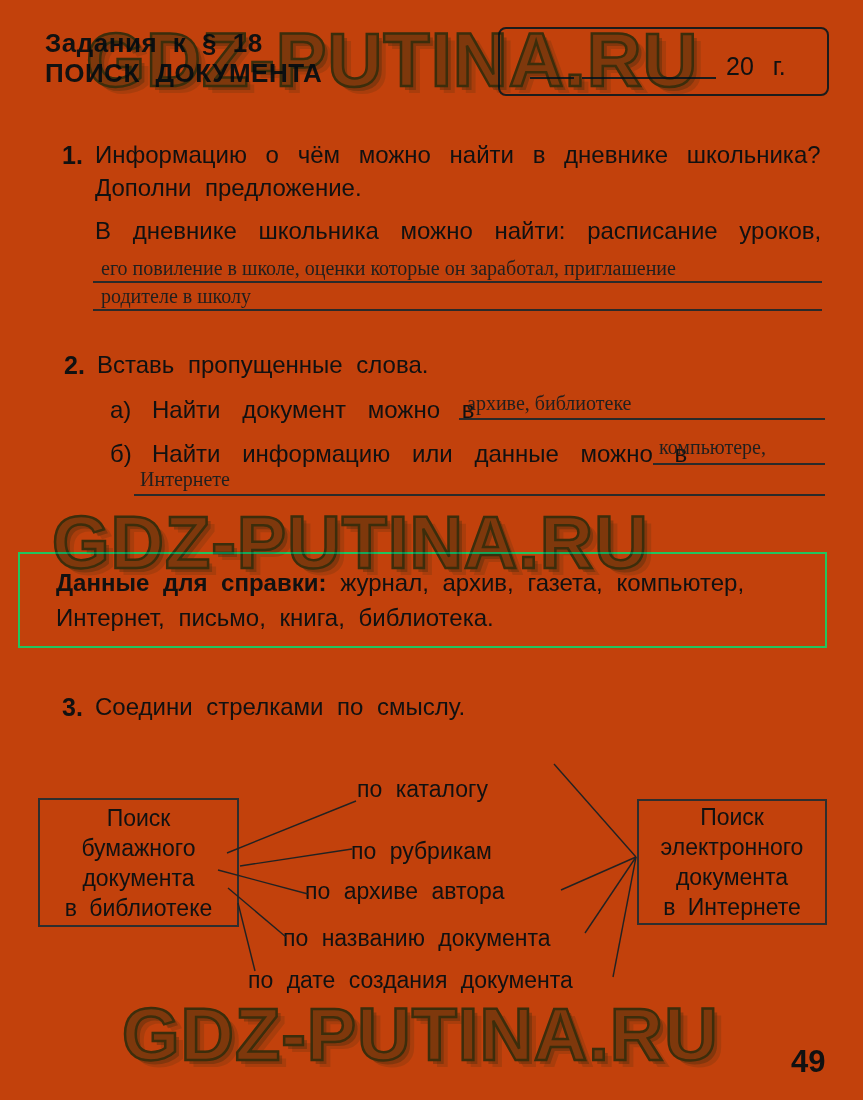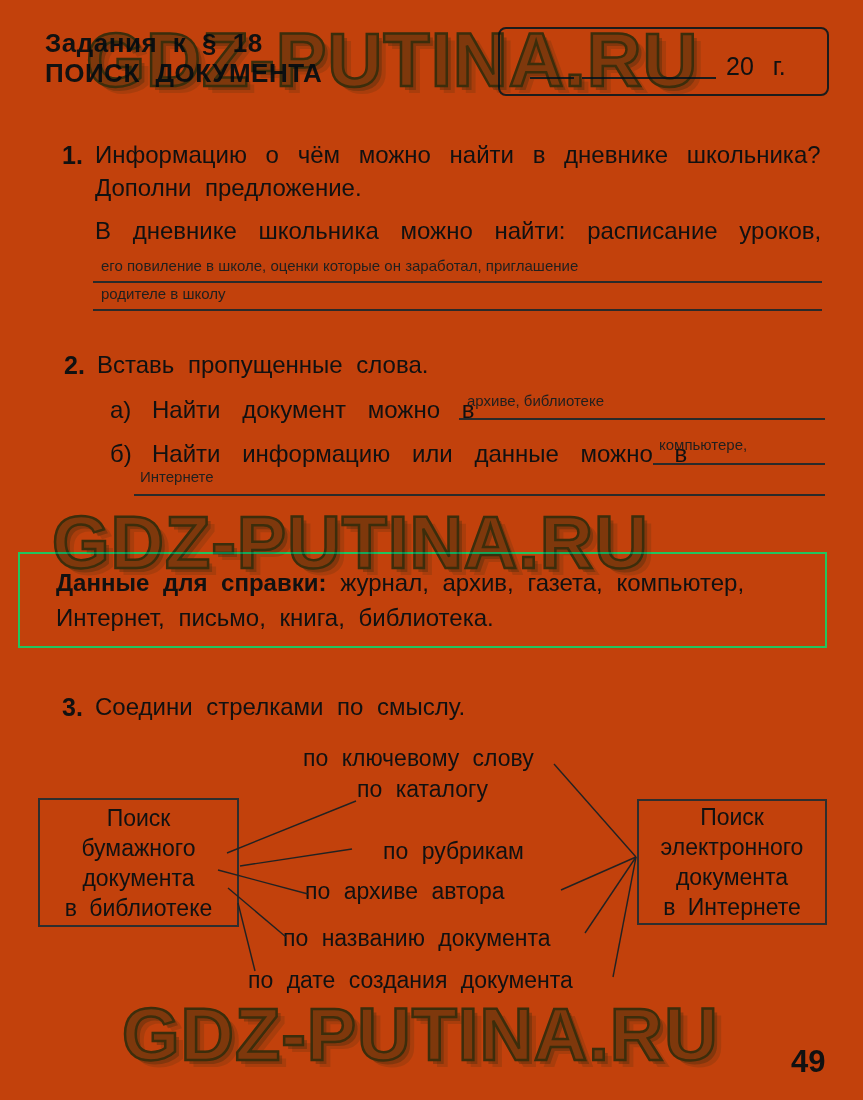--- a/index.html
+++ b/index.html
@@ -22,21 +22,21 @@
     border:2.5px solid #1c1c1c;border-radius:8px;width:327px;height:65px;
     background:transparent;
   }
   .dline{position:absolute;border-bottom:2px solid #1c1c1c;height:0;}
   .dyear{position:absolute;font-size:25px;word-spacing:12px;}
   
   .tnum{font-weight:bold;font-size:25px;}
   .ttext{font-size:24px;word-spacing:12px;white-space:nowrap;}
   .ttext.ws-sm{word-spacing:7px;}
   .ttext.ws-lg{word-spacing:15px;}
-  .hand{font-family:Liberation Sans, sans-serif;font-size:15px;color:#201f1e;white-space:nowrap;}
+  .hand{font-family:Liberation Serif, serif;font-size:20px;color:#201f1e;white-space:nowrap;}
   .rule{position:absolute;border-bottom:2px solid #2a2a2a;height:0;}
   
   .refbox{border:2px solid #22c55e;width:797px;height:92px;padding-left:8px;}
   .reftitle{font-weight:bold;}
   
   .optlabel{font-size:23px;word-spacing:7px;white-space:nowrap;}
   .t3box{
     border:2px solid #2e2e2e;display:flex;align-items:center;justify-content:center;
     text-align:center;font-size:23px;line-height:30px;word-spacing:6px;
   }
@@ -103,23 +103,22 @@
       <line x1="218" y1="870" x2="308" y2="894"></line>
       <line x1="228" y1="888" x2="286" y2="937"></line>
       <line x1="238" y1="903" x2="255" y2="971"></line>
       <line x1="636" y1="857" x2="554" y2="764"></line>
       <line x1="636" y1="857" x2="561" y2="890"></line>
       <line x1="636" y1="857" x2="585" y2="933"></line>
       <line x1="636" y1="857" x2="613" y2="977"></line>
     </g>
   </svg>
 
-  <div class="abs optlabel" style="left:303px;top:745px;">по ключевому слову</div>
   <div class="abs optlabel" style="left:357px;top:776px;">по каталогу</div>
-  <div class="abs optlabel" style="left:351px;top:838px;margin-left:32px;">по рубрикам</div>
+  <div class="abs optlabel" style="left:351px;top:838px;">по рубрикам</div>
   <div class="abs optlabel" style="left:305px;top:878px;">по архиве автора</div>
   <div class="abs optlabel" style="left:248px;top:967px;">по дате создания документа</div>
   <div class="abs optlabel" style="left:283px;top:925px;">по названию документа</div>
 
   <div class="abs t3box" style="left:38px;top:798px;width:197px;height:125px;">
     <div>
       <div>Поиск</div>
       <div>бумажного</div>
       <div>документа</div>
       <div>в библиотеке</div>

